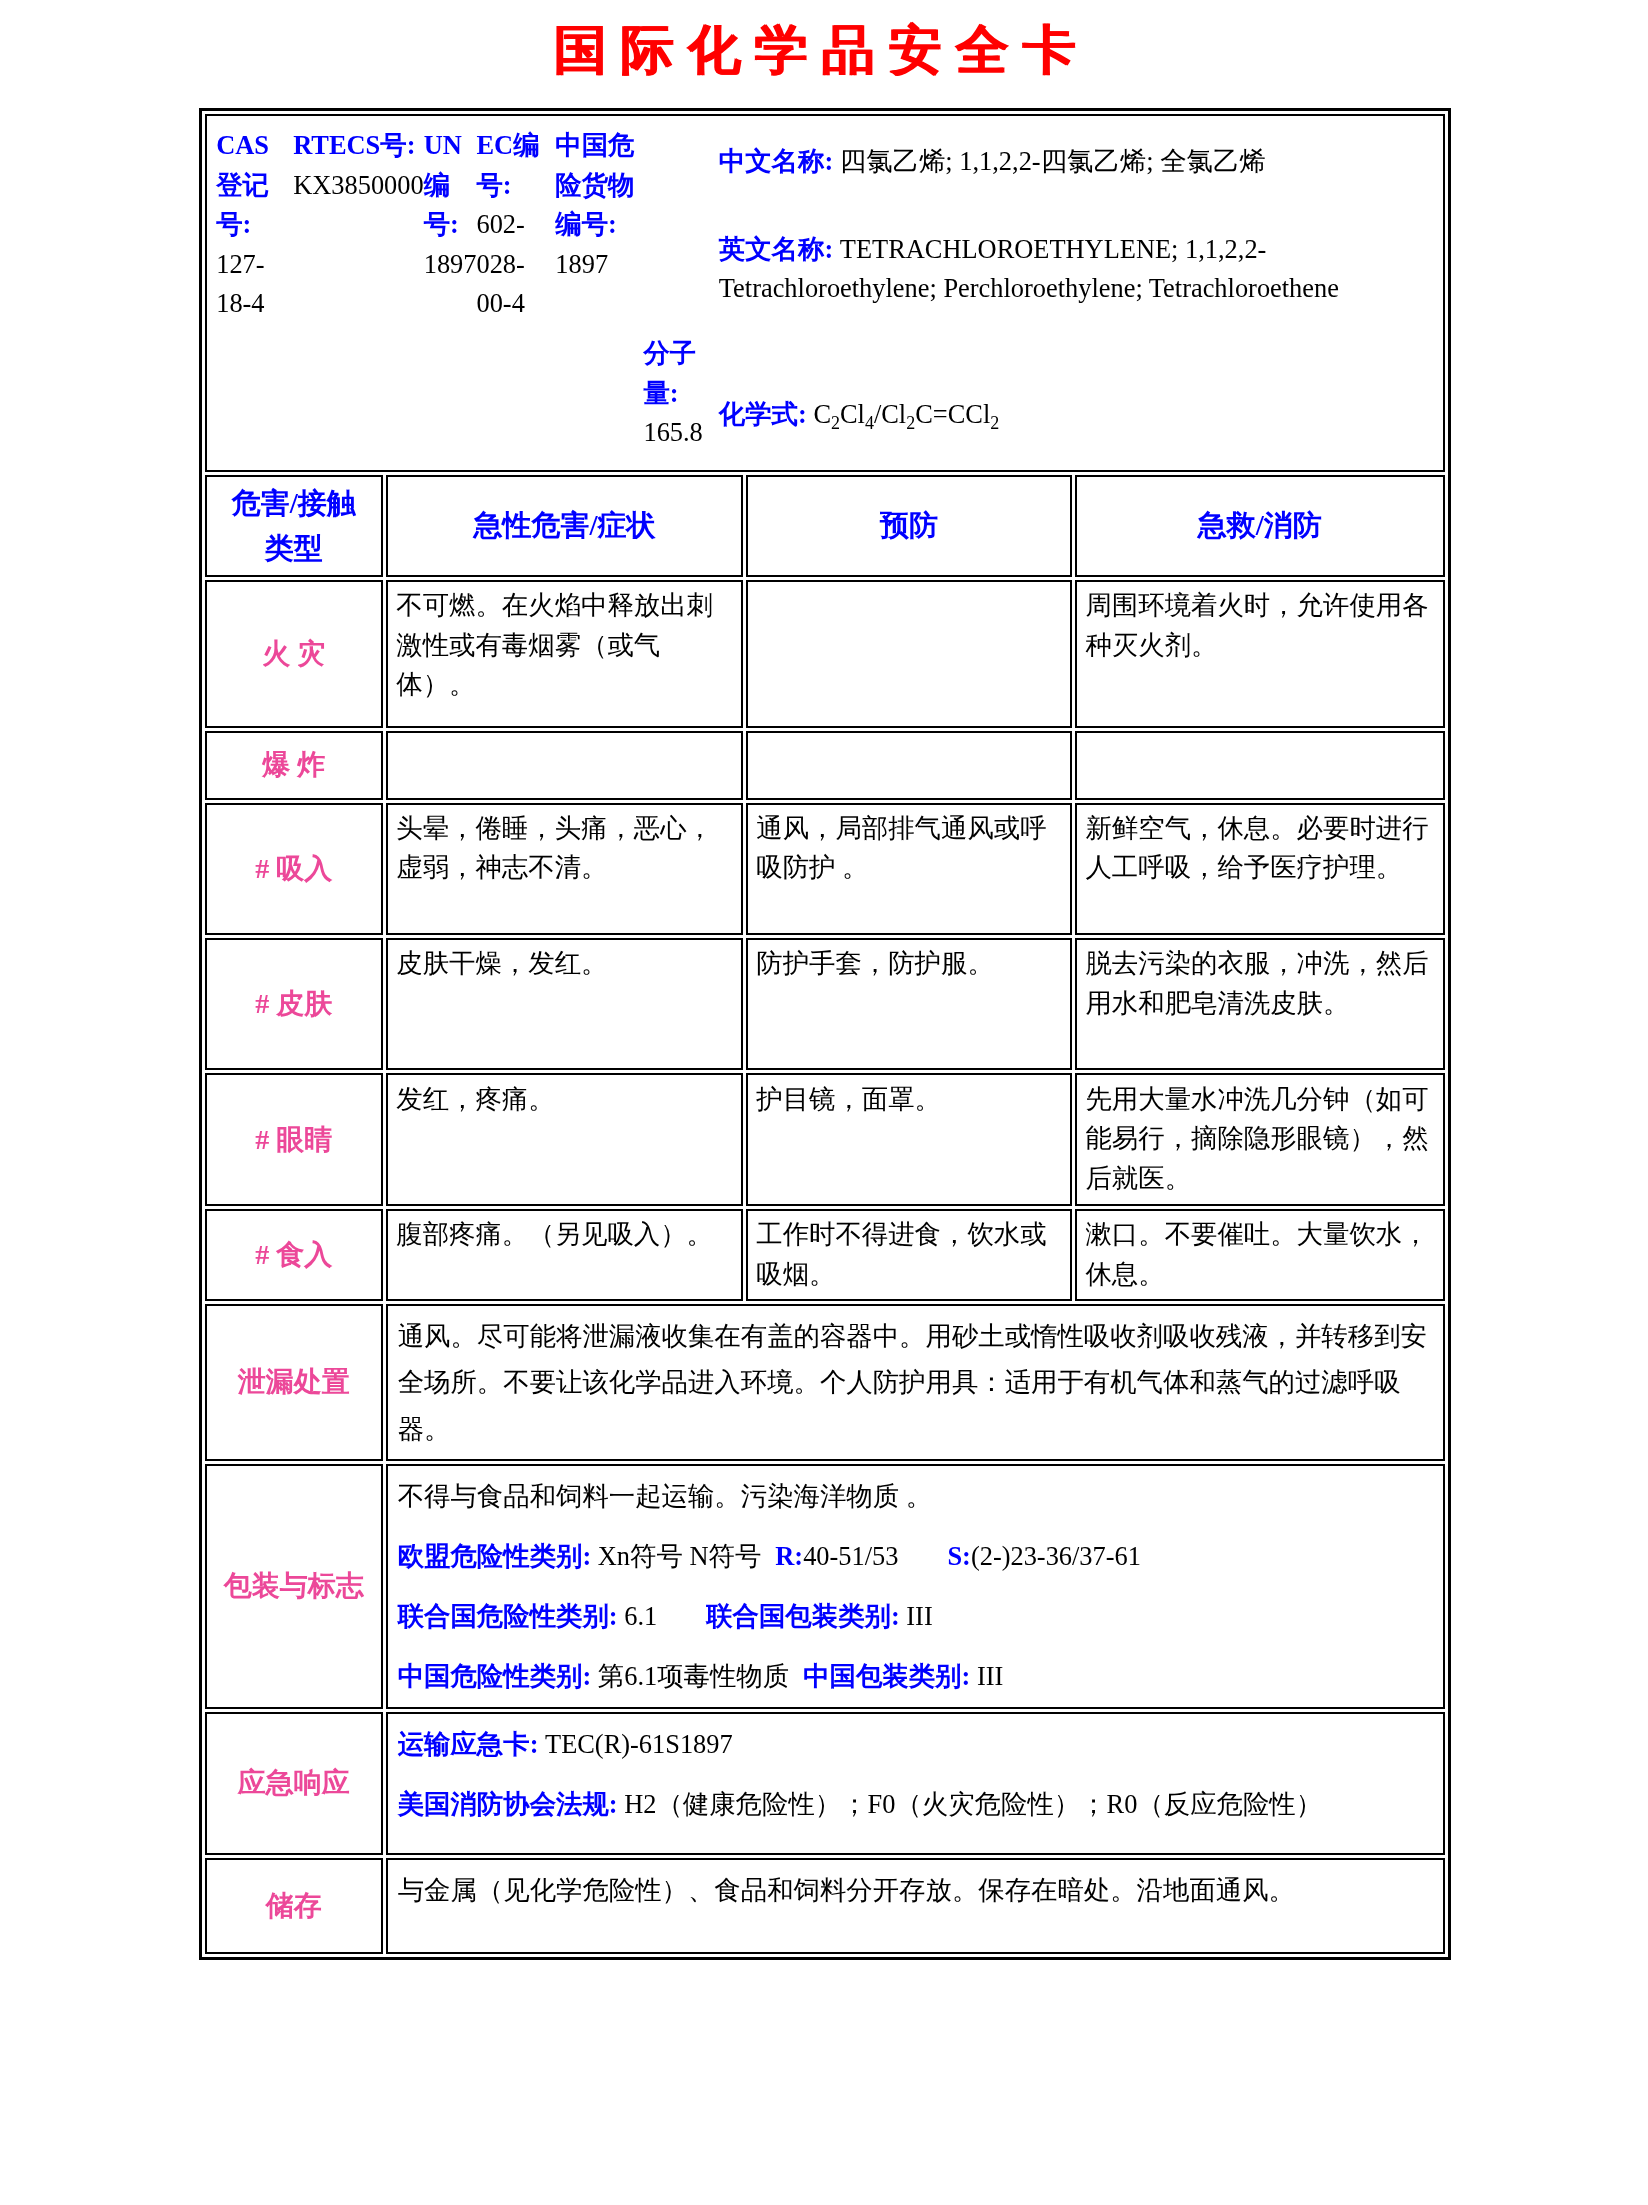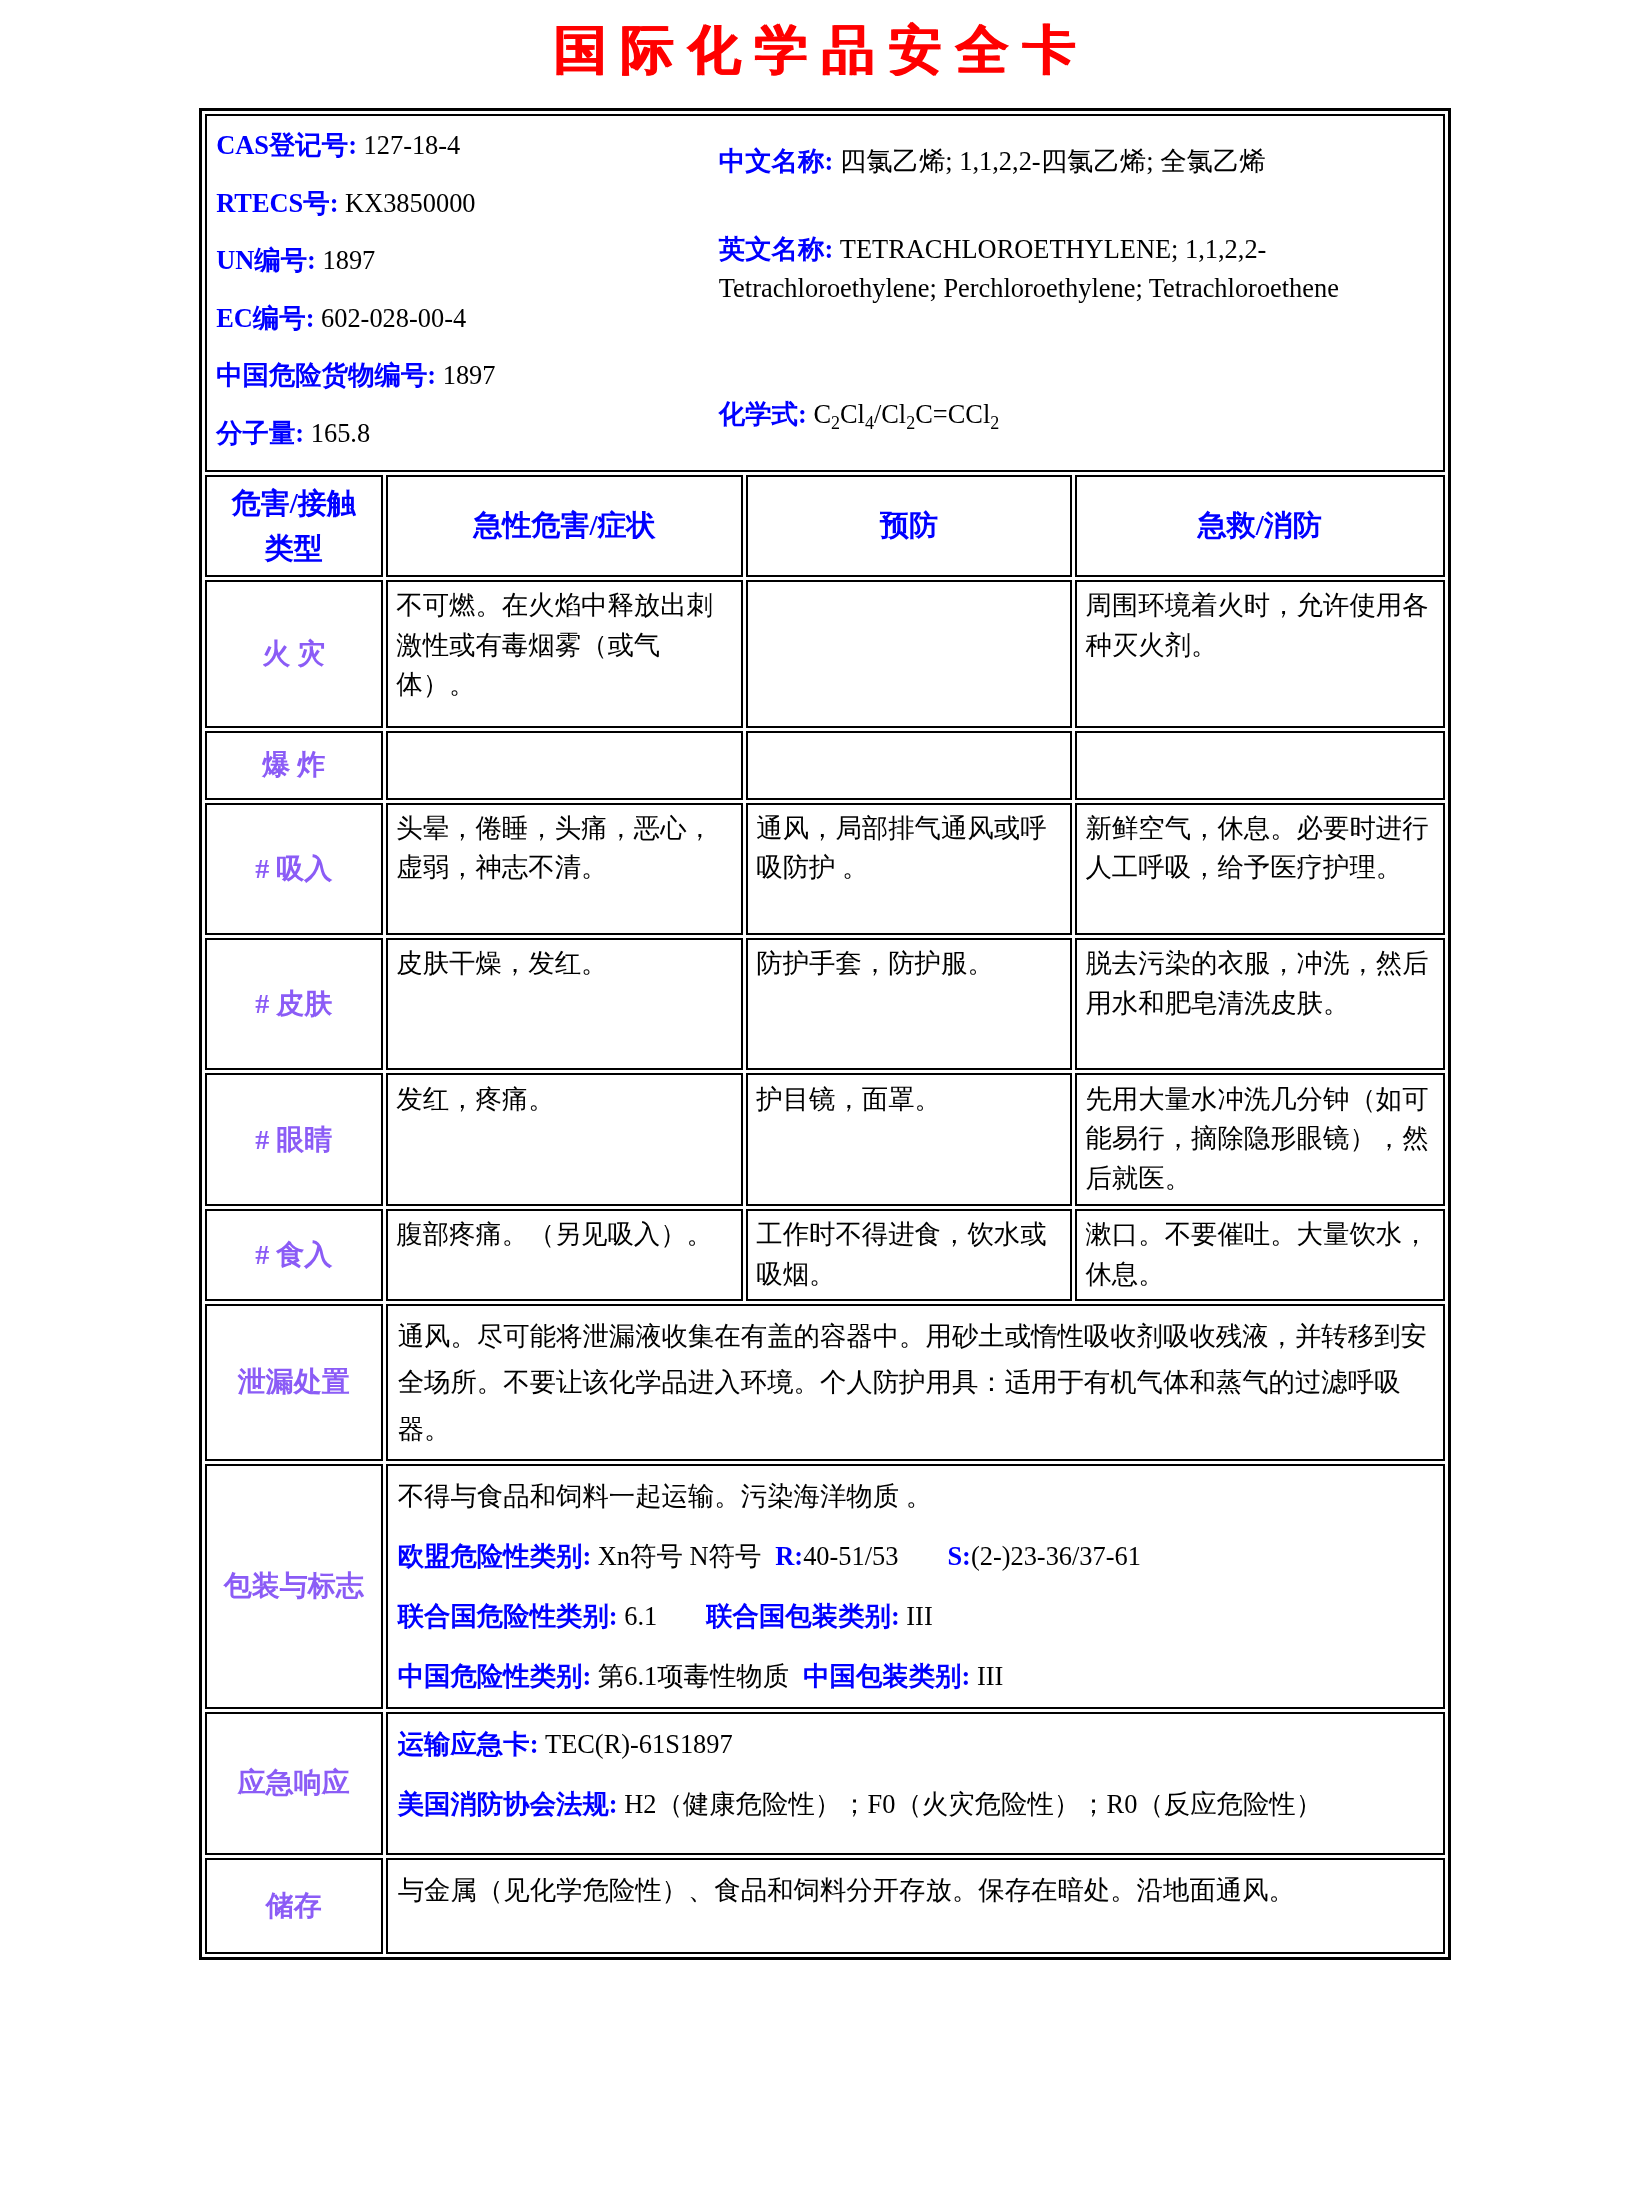--- a/index.html
+++ b/index.html
@@ -30,21 +30,21 @@
   td{
     border:2.1px solid #000;
     padding:4.2px 8.3px;
     vertical-align:top;
     font-size:26.4px;
     line-height:1.5;
     background:#fff;
   }
   .bl{color:#0000ff;font-weight:bold;}
   td.rowlabel{
-    color:#8b5cf6;font-weight:bold;
+    color:#ec4899;font-weight:bold;
     text-align:center;vertical-align:middle;
     font-size:28px;
   }
   tr.hdr td{
     color:#0000ff;font-weight:bold;
     text-align:center;vertical-align:middle;
     font-size:29px;line-height:1.55;
     white-space:pre-line;
     height:80px;
   }
@@ -65,21 +65,21 @@
 
   
   td.name-row{padding:0 23.6px;}
   .name-flex{display:flex;justify-content:space-between;align-items:center;}
   .chem-name{font-size:29px;}
   .icsc{font-size:28px;}
 
   
   td.ids-cell{padding:9.7px 9.7px;}
   .ids-wrap{display:flex;height:327px;}
-  .ids-left{width:40%;display:flex;flex-direction:column;}
+  .ids-left{width:40%;display:flex;}
   .ids-right{width:60%;display:flex;flex-direction:column;}
   .ids-left p{margin:0 0 18px 0;}
   .ids-left p.mol{margin:0;margin-top:auto;}
   .ids-right p{margin:16px;}
   .ids-right p.en{margin-top:32px;}
   .ids-right p.formula{margin-top:auto;}
   .ids-right sub,.formula sub{font-size:18px;}
 
   
   td.sect{padding:7px 9.7px;}

